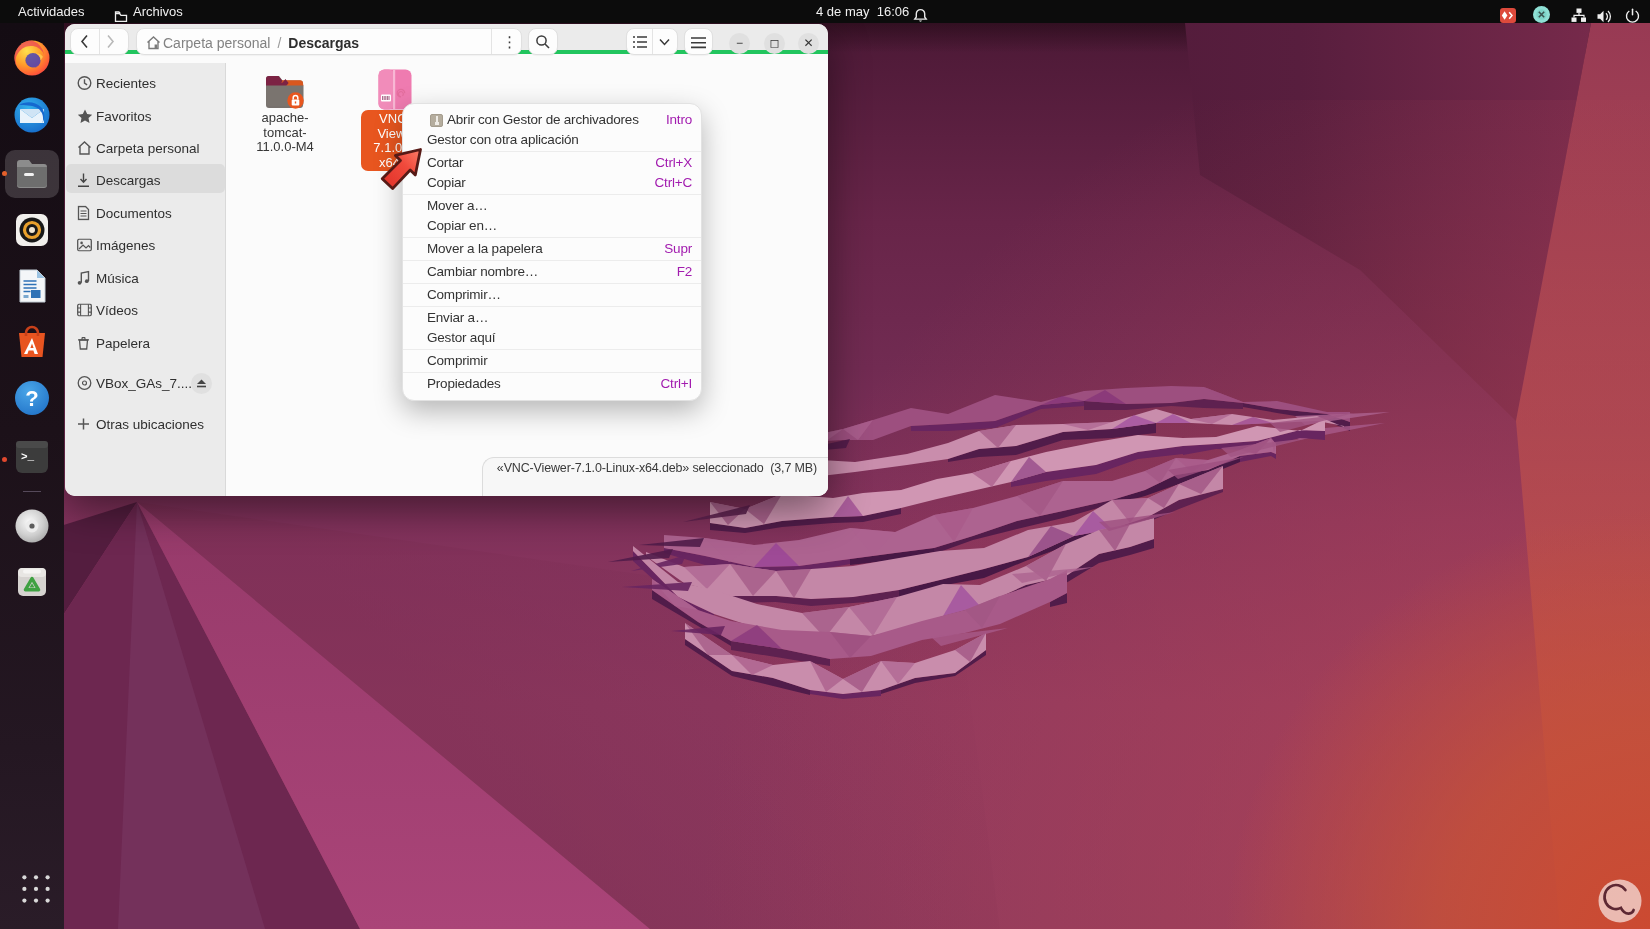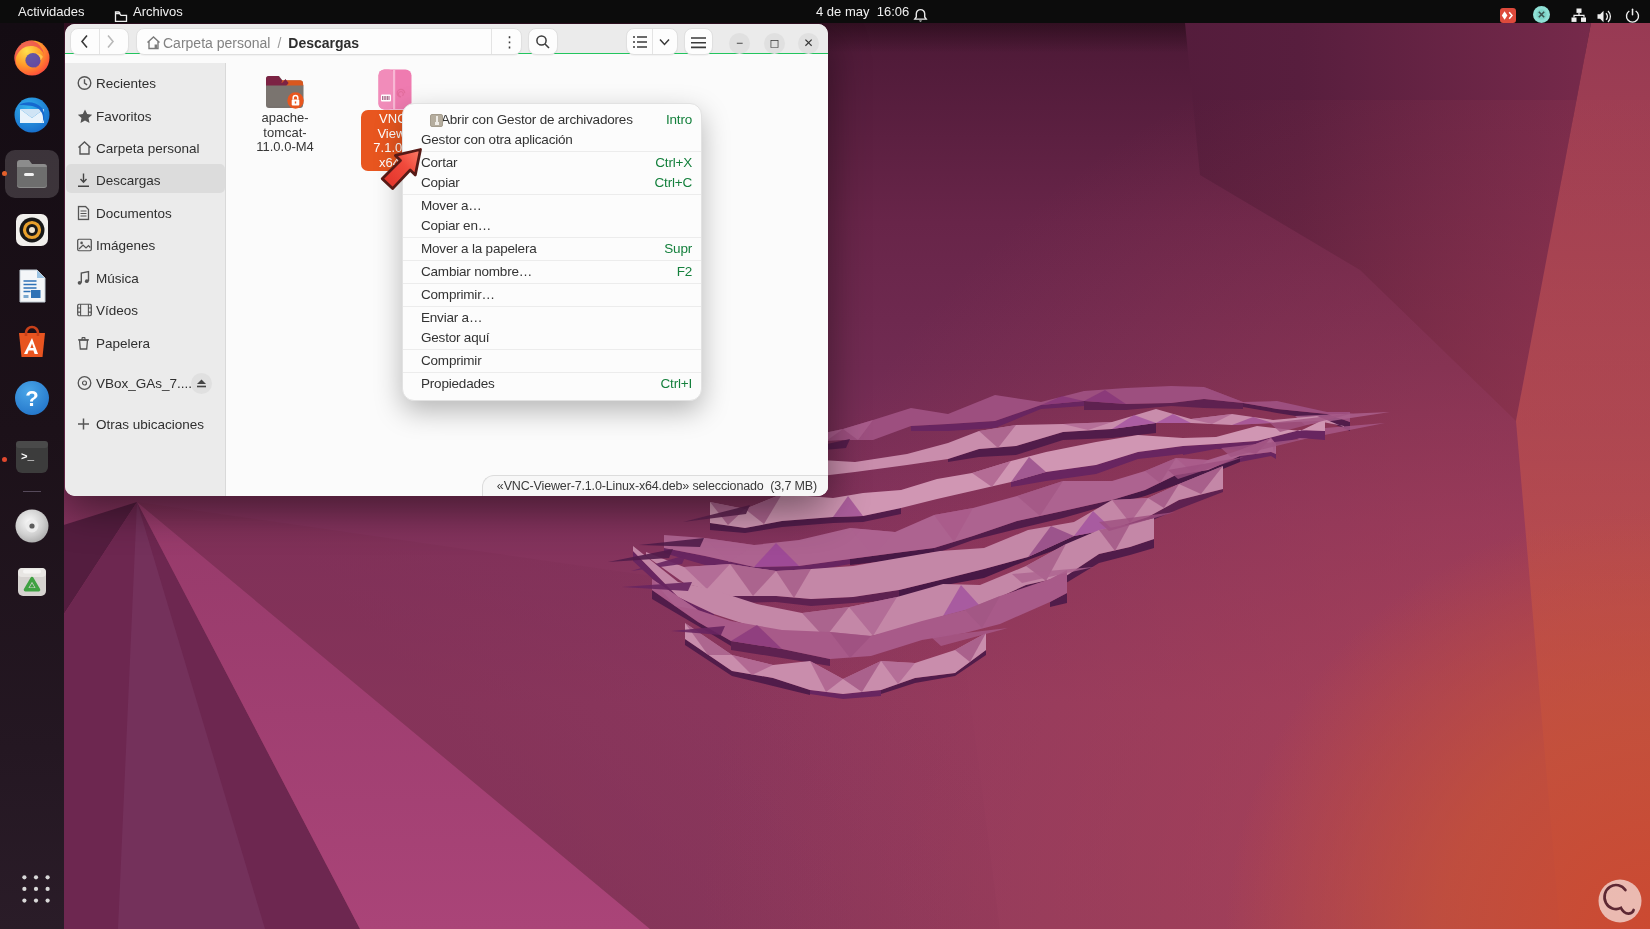--- a/index.html
+++ b/index.html
@@ -7,33 +7,33 @@
 #screen{position:absolute;left:0;top:0;width:1650px;height:929px;overflow:hidden}
 .abs{position:absolute}
 
 #panel{position:absolute;left:0;top:0;width:1650px;height:23px;background:#0c0c0c;color:#f0f0f0;font-size:13px;z-index:50}
 #panel .it{position:absolute;top:0;height:23px;line-height:23px}
 
 #dock{position:absolute;left:0;top:23px;width:64px;height:906px;background:linear-gradient(180deg,#140c13 0%,#1c1119 45%,#241722 80%,#2a1c28 100%);z-index:40}
 .dicon{position:absolute;left:13px;width:38px;height:38px}
 
 #win{position:absolute;left:65px;top:24px;width:763px;height:472px;border-radius:10px;background:#fbfbfb;box-shadow:0 14px 40px rgba(0,0,0,.45);z-index:10;overflow:hidden}
-#hdr{position:absolute;left:0;top:0;width:763px;height:30px;background:#ebebeb;border-bottom:1px solid #22c55e}
+#hdr{position:absolute;left:0;top:0;width:763px;height:30px;background:#ebebeb;border-bottom:4px solid #22c55e}
 .hbtn{position:absolute;top:4px;height:27px;background:#fdfdfd;border:1px solid #e0e0e0;border-radius:8px;box-shadow:0 1px 1px rgba(0,0,0,.04)}
 .wc{position:absolute;top:9px;width:21px;height:21px;border-radius:50%;background:#e0e0e0;color:#333;text-align:center;line-height:21px;font-size:12px}
 #sidebar{position:absolute;left:0;top:39px;width:161px;height:433px;background:#ebebeb;border-right:1px solid #d9d9d9}
 .srow{position:absolute;left:0;width:160px;height:29px;color:#2f2f2f;font-size:13.5px}
 .srow .lbl{position:absolute;left:31px;top:50%;transform:translateY(-50%)}
 .srow svg{position:absolute;left:12px;top:50%;transform:translateY(-50%)}
 #content{position:absolute;left:161px;top:39px;width:602px;height:433px;background:#fbfbfb}
-#pill{position:absolute;right:0;bottom:0;height:21px;background:#f7f7f7;border:1px solid #dcdcdc;border-right:none;border-bottom:none;border-top-left-radius:12px;font-size:12.5px;letter-spacing:-0.15px;color:#3a3a3a;line-height:20px;padding:0 11px 0 14px;z-index:12}
+#pill{position:absolute;right:0;bottom:0;height:39px;background:#f7f7f7;border:1px solid #dcdcdc;border-right:none;border-bottom:none;border-top-left-radius:12px;font-size:12.5px;letter-spacing:-0.15px;color:#3a3a3a;line-height:20px;padding:0 11px 0 14px;z-index:12}
 
 #menu{position:absolute;left:402px;top:103px;width:300px;background:#fcfcfc;border:1px solid #e2e2e2;border-radius:12px;box-shadow:0 10px 28px rgba(0,0,0,.28);z-index:30;padding:6px 0;font-size:13.5px;letter-spacing:-0.2px;color:#333}
-.mi{position:relative;height:20px;line-height:20px;padding-left:18px;padding-right:9px}
-.mi .sc{float:right;color:#15803d}
+.mi{position:relative;height:20px;line-height:20px;padding-left:24px;padding-right:9px}
+.mi .sc{float:right;color:#a21caf}
 .msep{height:1px;background:#ececec;margin:1px 0}
 
 .flabel{position:absolute;font-size:13px;color:#363636;text-align:center;line-height:14.5px}
 #selbox{position:absolute;left:361px;top:110px;width:68px;height:61px;background:#e8561f;border-radius:7px;z-index:20;color:#fff;font-size:13px;text-align:center;line-height:14.7px;padding-top:2px}
 </style></head>
 <body>
 <div id="screen">
 
 <svg class="abs" width="1650" height="929" viewBox="0 0 1650 929" style="left:0;top:0">
  <defs>

